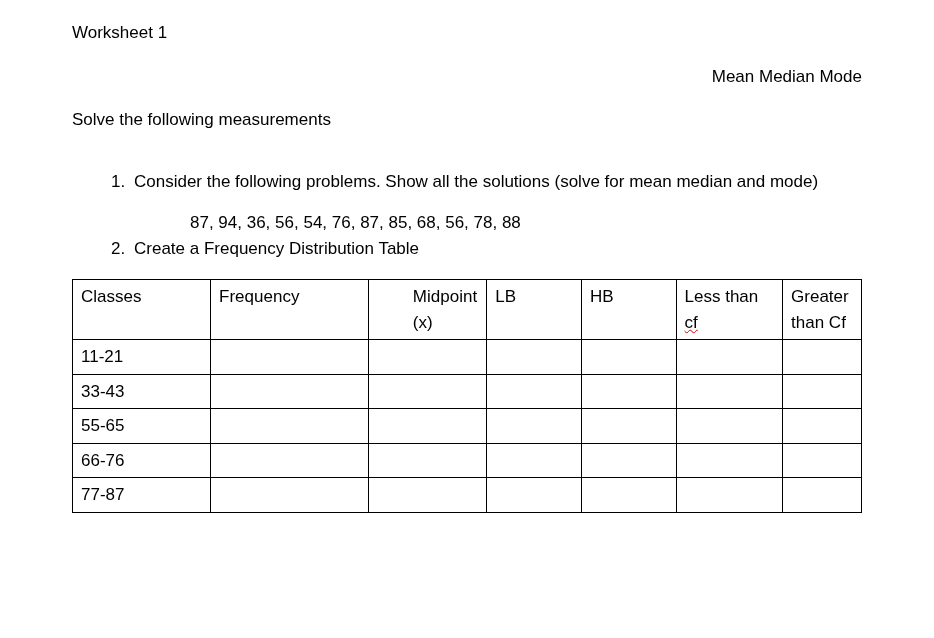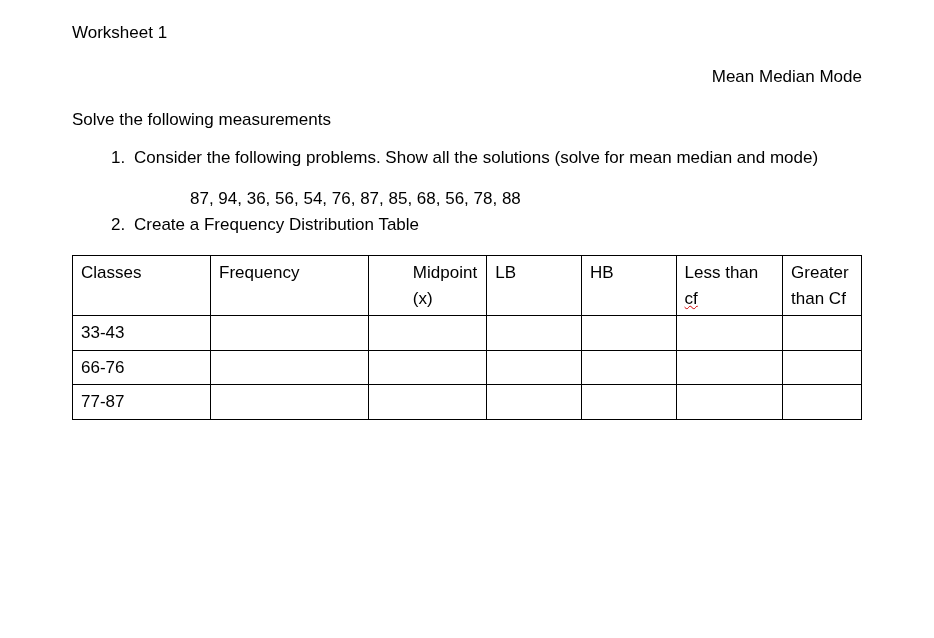--- a/index.html
+++ b/index.html
@@ -18,21 +18,21 @@
       line-height: 1.5;
     }
     .worksheet-title {
       margin-bottom: 18px;
     }
     .center-title {
       text-align: right;
       margin-bottom: 18px;
     }
     .instruction {
-      margin-bottom: 12px;
+      margin-bottom: 36px;
     }
     .ordered-list {
       padding-left: 58px;
       margin-bottom: 18px;
     }
     .ordered-list li {
       margin-bottom: 18px;
       padding-left: 4px;
     }
     .data-values {
@@ -108,21 +108,39 @@
         <th class="col-lb">LB</th>
         <th class="col-hb">HB</th>
         <th class="col-less">
           <span>Less than </span><span class="underline-red">cf</span>
         </th>
         <th class="col-greater">Greater than Cf</th>
       </tr>
     </thead>
     <tbody>
         <tr>
+          <td>11-21</td>
+          <td class="empty"></td>
+          <td class="empty"></td>
+          <td class="empty"></td>
+          <td class="empty"></td>
+          <td class="empty"></td>
+          <td class="empty"></td>
+        </tr>
+        <tr>
           <td>33-43</td>
+          <td class="empty"></td>
+          <td class="empty"></td>
+          <td class="empty"></td>
+          <td class="empty"></td>
+          <td class="empty"></td>
+          <td class="empty"></td>
+        </tr>
+        <tr>
+          <td>55-65</td>
           <td class="empty"></td>
           <td class="empty"></td>
           <td class="empty"></td>
           <td class="empty"></td>
           <td class="empty"></td>
           <td class="empty"></td>
         </tr>
         <tr>
           <td>66-76</td>
           <td class="empty"></td>

